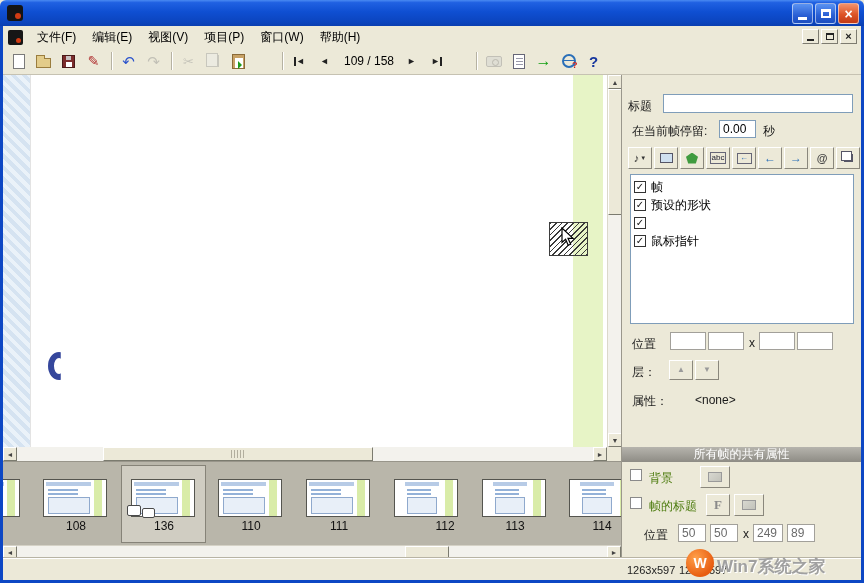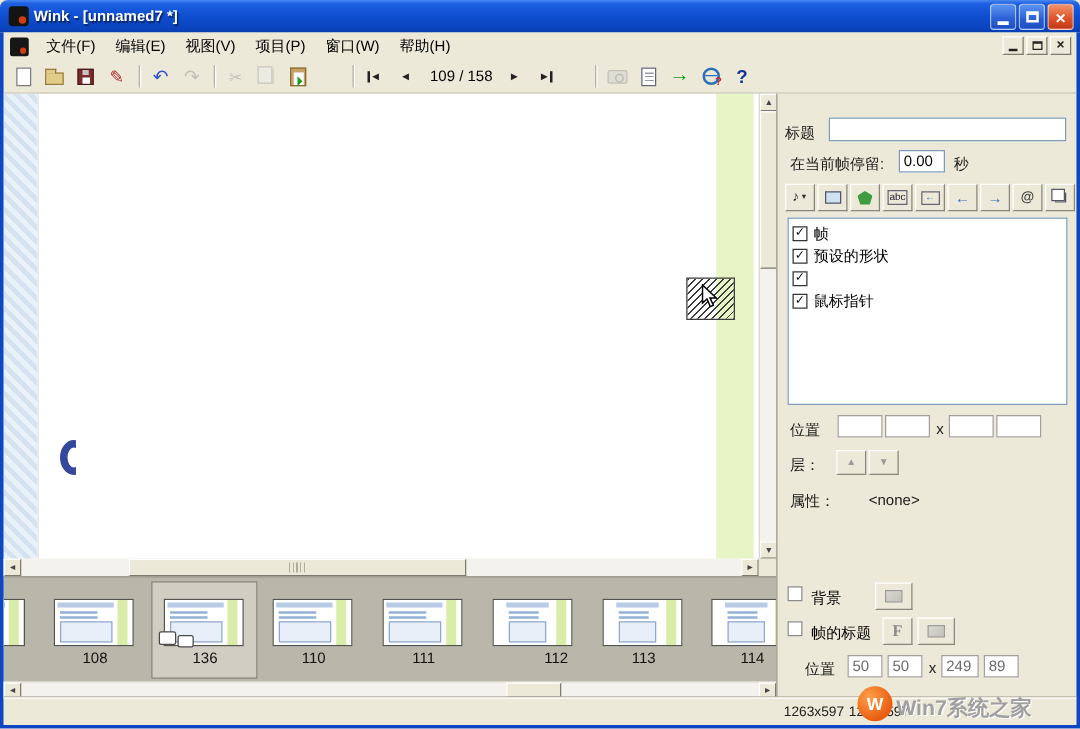--- a/index.html
+++ b/index.html
@@ -109,21 +109,21 @@
   .fnum{position:absolute;top:57px;width:66px;text-align:center;font-size:12px;color:#111}
   .badge{position:absolute;background:#fff;border:1px solid #4a4a4a;border-radius:2px}
   .fscroll{left:3px;top:545px;width:618px;height:13px;background:#f3f2ed;border-top:1px solid #d5d2c6}
   .fthumb{left:402px;top:0;width:44px;height:12px;background:#ece9d8;border:1px solid;border-color:#fff #7b7b6f #7b7b6f #fff}
 
   
   .panel{left:621px;top:75px;width:240px;height:483px;background:#ece9d8;border-left:1px solid #9a978c}
   .phead{left:0;width:100%;height:15px;background:linear-gradient(180deg,#b6b4ad,#8e8c85);
     color:#fff;font-size:12px;text-align:center;line-height:15px}
   .plabel{font-size:12px;color:#1a1a1a;white-space:nowrap}
-  .dim{color:#000000}
+  .dim{color:#4d7c0f}
   .inp{position:absolute;border:1px solid #7f9db9;background:#fff;font-size:12px;padding:1px 3px;
     font-family:"Liberation Sans","DejaVu Sans",sans-serif}
   .inp.gray{border-color:#a2a09a;color:#6b6b6b}
   .pic{position:absolute;top:72px;width:24px;height:22px;background:#ece9d8;border:1px solid;
     border-color:#fff #8a877c #8a877c #fff;display:flex;align-items:center;justify-content:center;gap:1px}
   .note{font-size:11px;color:#2a2a2a;line-height:1}
   .caret{font-size:6px;color:#333;line-height:1}
   .miniframe{width:13px;height:10px;border:1px solid #556;background:#cfe0f0}
   .pent{width:12px;height:11px;background:#3f9b3f;clip-path:polygon(50% 0,100% 38%,82% 100%,18% 100%,0 38%)}
   .abc{font-size:8px;border:1px solid #667;padding:0 1px;line-height:1.2;color:#223}
@@ -159,21 +159,20 @@
 <body>
 
 <div class="win">
 
   <div class="abs brd" style="left:0;top:26px;width:3px;height:554px"></div>
   <div class="abs brd" style="left:861px;top:26px;width:3px;height:554px"></div>
   <div class="abs brd" style="left:0;top:580px;width:864px;height:3px"></div>
 
   <div class="abs titlebar">
     <div class="abs app-ico"></div>
-    <span class="abs title-text">Wink - [unnamed7 *]</span>
     <div class="abs tbtns">
       <div class="tbn">
           <div class="g-min"></div>
         </div>
       <div class="tbn">
           <div class="g-max"></div>
         </div>
       <div class="tbn close">
           <span class="g-x">×</span>
         </div>
@@ -462,20 +461,21 @@
     <div class="lyrbtn" style="left:47px;top:285px">
         <span>▲</span>
       </div>
     <div class="lyrbtn" style="left:73px;top:285px">
         <span>▼</span>
       </div>
 
     <span class="abs plabel" style="left:10px;top:318px">属性：</span>
     <span class="abs plabel" style="left:73px;top:318px">&lt;none&gt;</span>
 
+    <div class="abs phead" style="top:372px">所有帧的共有属性</div>
 
     <span class="abs ck off" style="left:8px;top:394px"></span>
     <span class="abs plabel dim" style="left:27px;top:395px">背景</span>
     <div class="btn" style="left:78px;top:391px;width:30px;height:22px">
         <div class="imgph"></div>
       </div>
 
     <span class="abs ck off" style="left:8px;top:422px"></span>
     <span class="abs plabel dim" style="left:27px;top:423px">帧的标题</span>
     <div class="btn" style="left:84px;top:419px;width:24px;height:22px">

